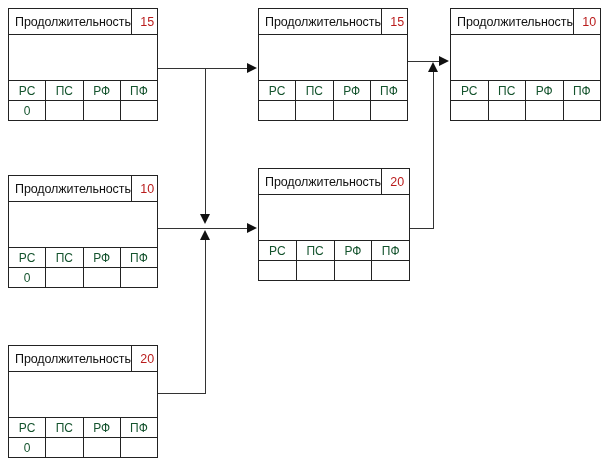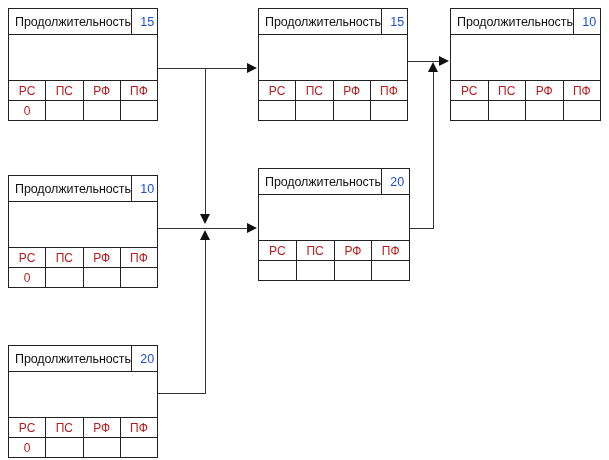--- a/index.html
+++ b/index.html
@@ -38,21 +38,21 @@
     white-space:nowrap;
     letter-spacing:-0.1px;
   }
   .box-header-value{
     flex:0 0 31px;
     border-left:1.4px solid #222222;
     display:flex;
     align-items:center;
     justify-content:center;
     font-size:12.5px;
-    color:#1d4ed8;
+    color:#b91c1c;
   }
   .box-body{
     flex:1 1 auto;
     min-height:10px;
   }
   .box-grid{
     display:flex;
     flex-direction:column;
     border-top:1.4px solid #222222;
   }
@@ -61,21 +61,21 @@
     flex-direction:row;
     height:19px;
   }
   .grid-row.header-row{border-bottom:1.4px solid #222222;}
   .grid-cell{
     flex:1 1 0;
     display:flex;
     align-items:center;
     justify-content:center;
     font-size:12px;
-    color:#b91c1c;
+    color:#14532d;
     box-sizing:border-box;
     border-left:1.4px solid #222222;
   }
   .grid-cell:first-child{border-left:none;}
 
   
   .conn-h{
     position:absolute;
     height:0;
     border-top:1.4px solid #333333;

